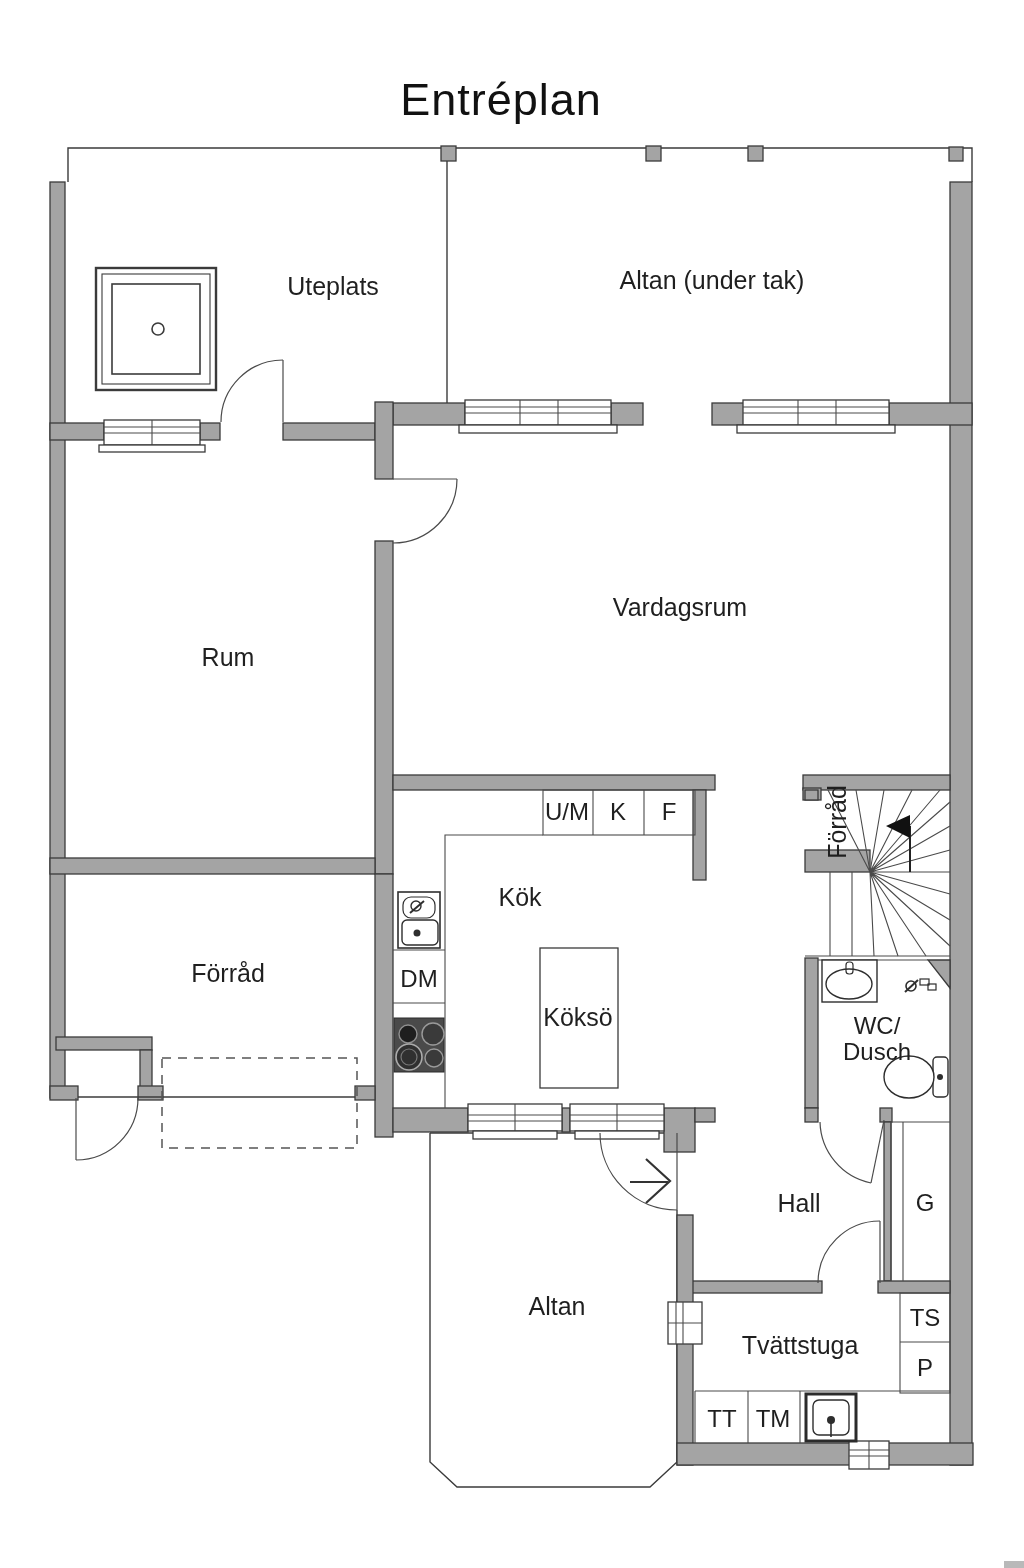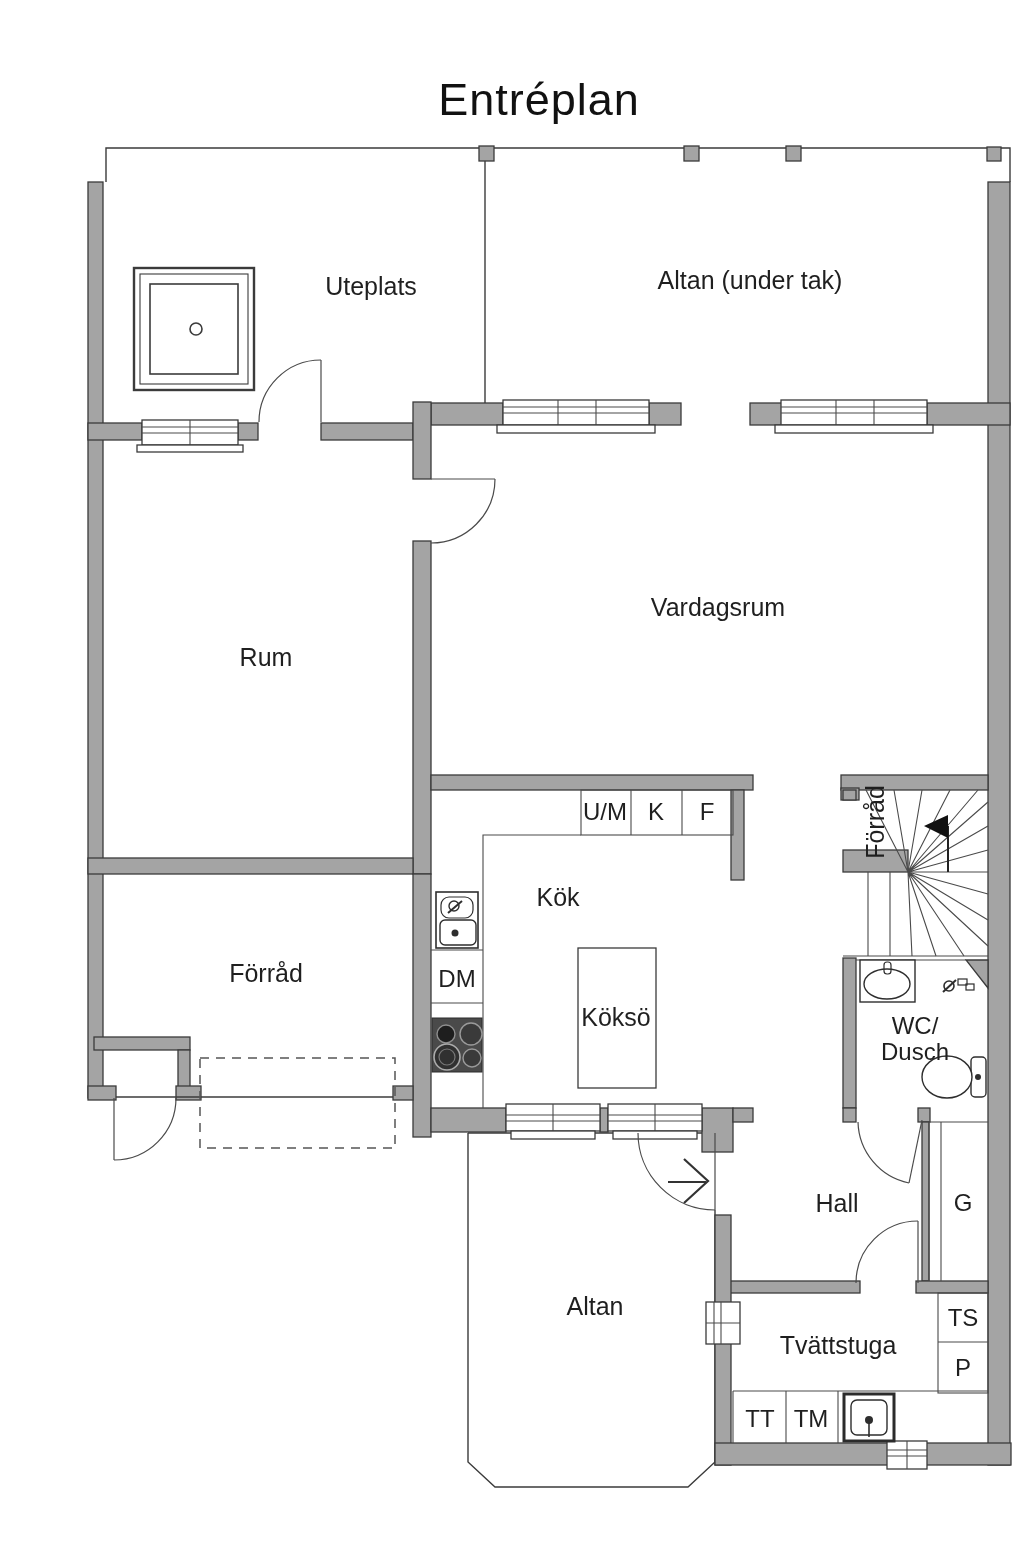--- a/index.html
+++ b/index.html
@@ -1,16 +1,16 @@
 <!DOCTYPE html>
 <html><head>
 <meta charset="utf-8">
 <style>
   html,body{margin:0;padding:0;background:#ffffff;}
-  .page{position:relative;width:888px;height:1568px;background:#fff;font-family:"Liberation Sans",sans-serif;padding-left:38px;}
+  .page{position:relative;width:888px;height:1568px;background:#fff;font-family:"Liberation Sans",sans-serif;}
   svg{display:block;}
   text{fill:#1f1f1f;font-family:"Liberation Sans","DejaVu Sans",sans-serif;}
   .title{font-size:45px;letter-spacing:1px;fill:#111;}
   .room{font-size:25px;}
   .code{font-size:24px;}
   .wall{fill:#a4a4a4;stroke:#3b3b3b;stroke-width:1.3;}
   .thin{stroke:#3b3b3b;stroke-width:1.4;fill:none;}
   .thin2{stroke:#4a4a4a;stroke-width:1.1;fill:none;}
   .whitebox{fill:#ffffff;stroke:#3b3b3b;stroke-width:1.3;}
   .door{stroke:#4a4a4a;stroke-width:1.2;fill:none;}

